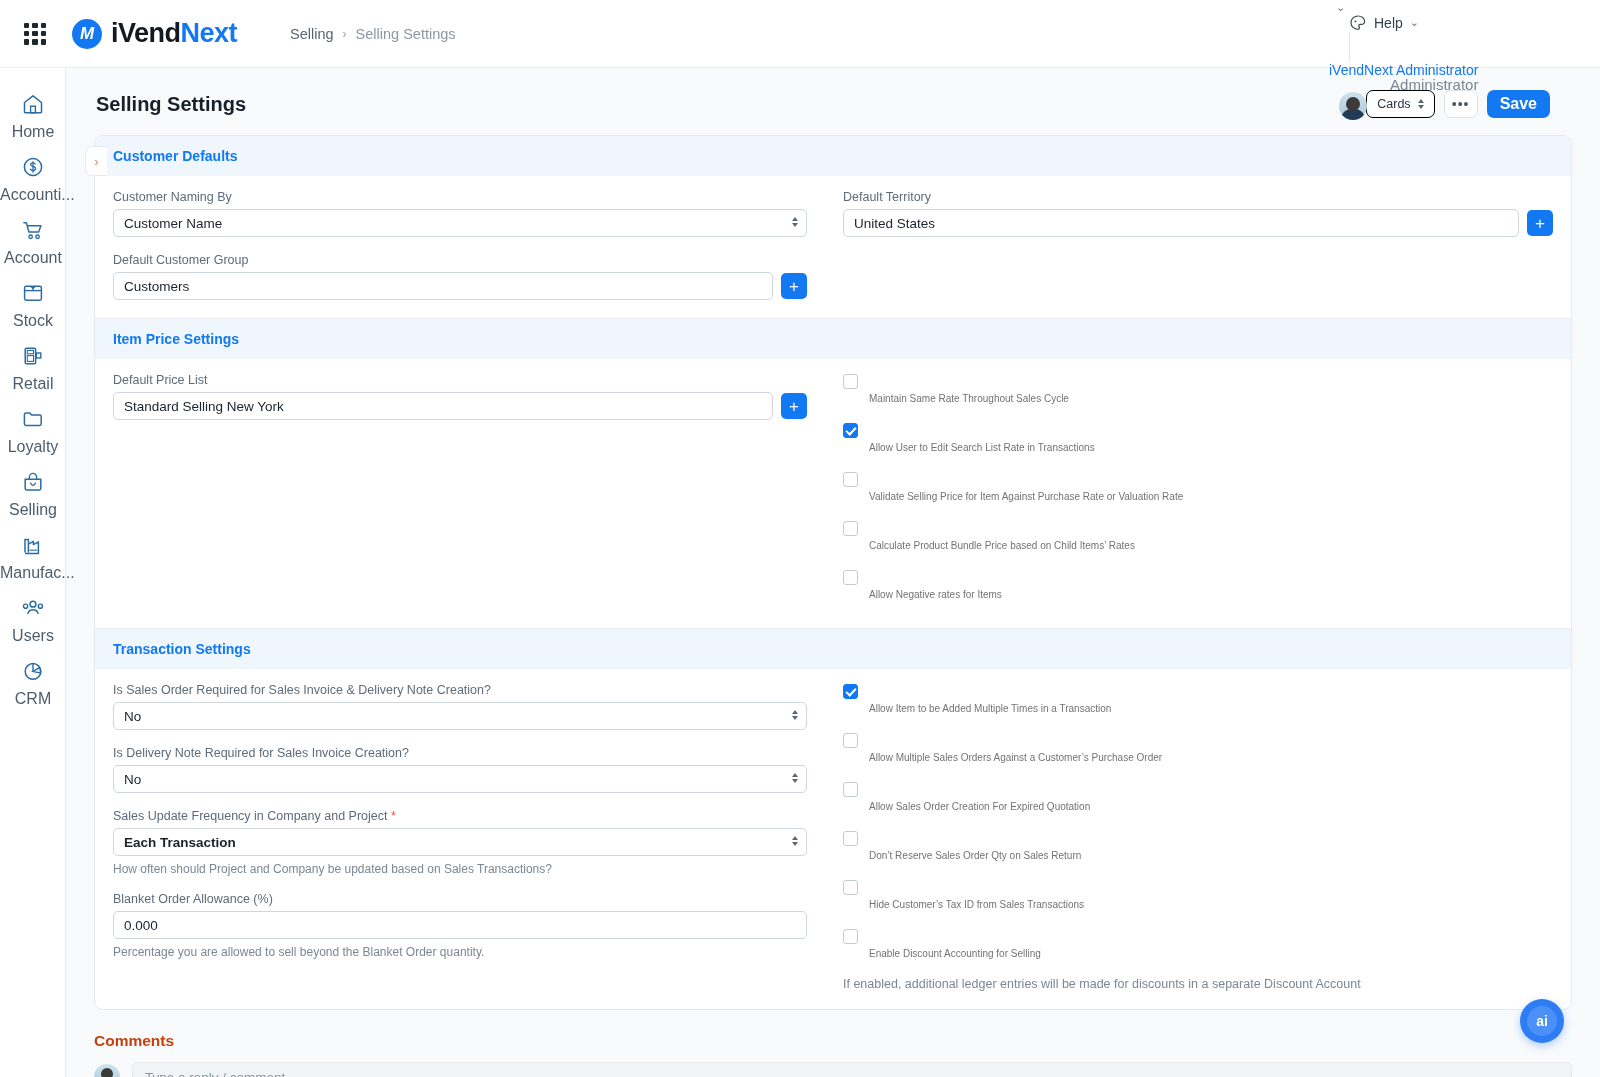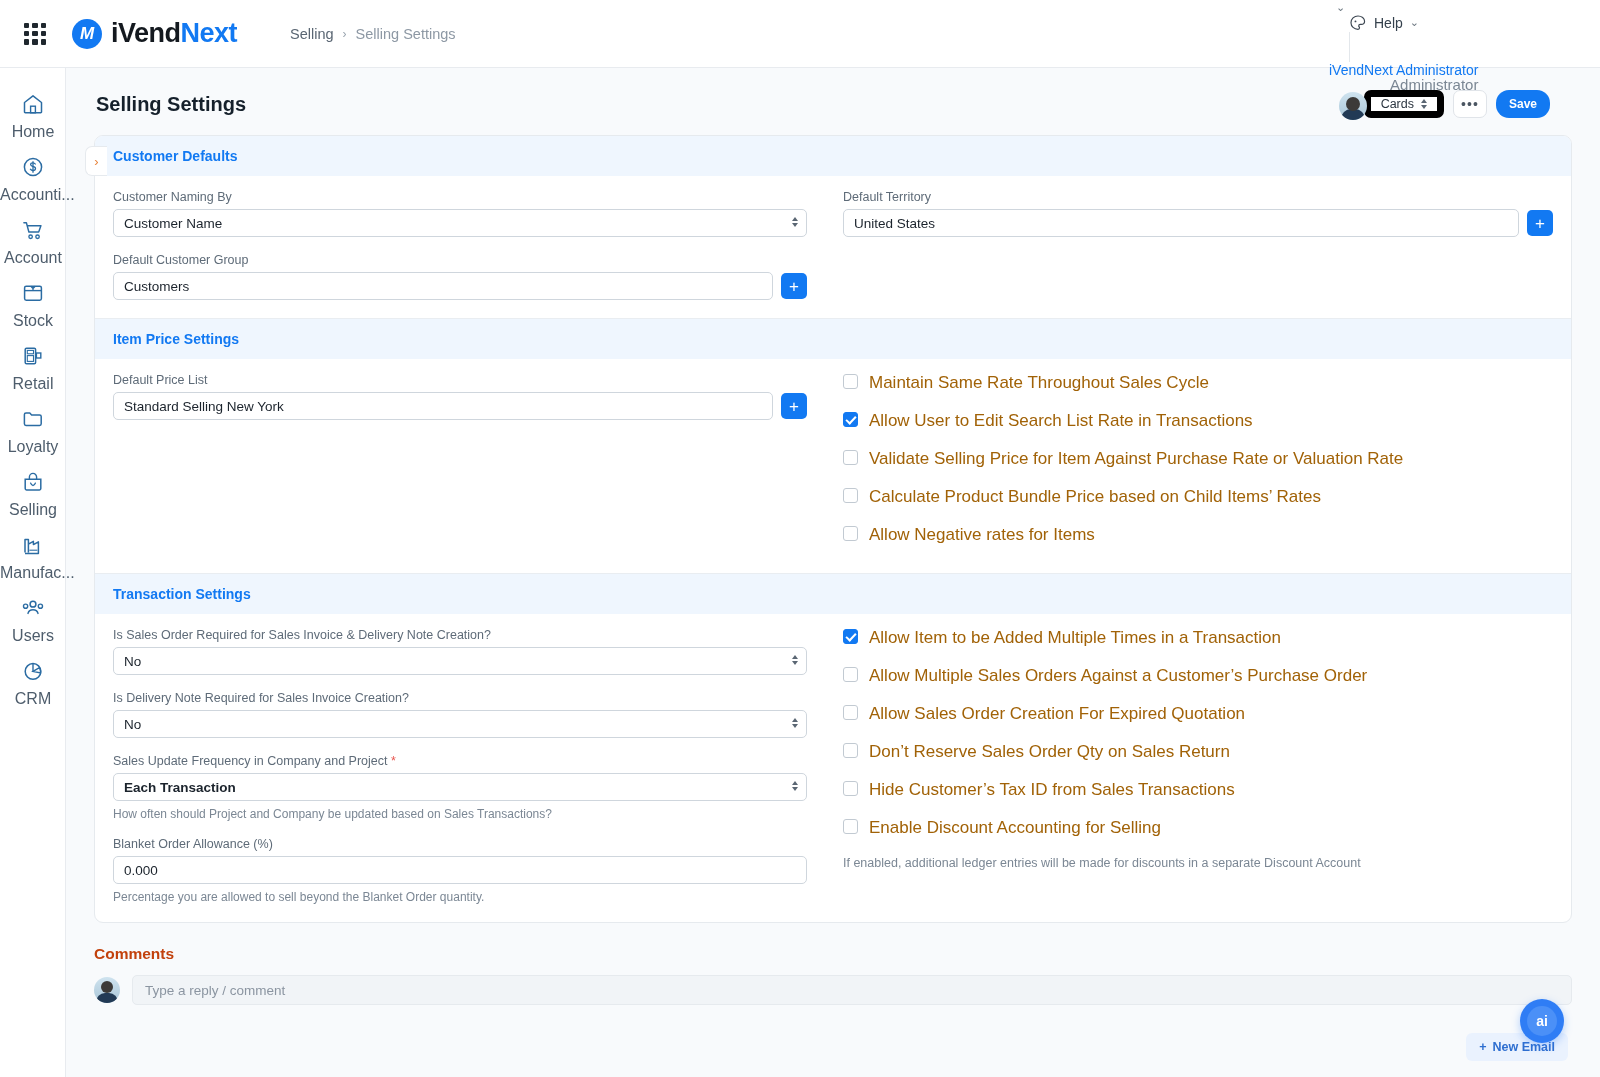--- a/index.html
+++ b/index.html
@@ -76,35 +76,35 @@
 
   
   .main {
     position:absolute; top:68px; left:66px; width: 1534px; height: 1009px;
     background:#f8fafc; overflow:hidden;
   }
   .page-head { display:flex; align-items:center; padding: 22px 50px 0 30px; }
   .page-title { font-size: 20px; font-weight: 700; color:#15202b; }
   .head-actions { margin-left:auto; display:flex; align-items:center; gap: 9px; }
   .btn-cards {
-    height: 28px; border:7px solid #000000; background:#fff; border-radius:7px;
+    height: 28px; border:1px solid #000000; background:#fff; border-radius:7px;
     display:flex; align-items:center; padding: 0 10px; font-size: 12.5px; color:#2b3540; cursor:pointer;
   }
   .stepper { margin-left: 7px; display:flex; flex-direction:column; gap:2px; }
   .stepper i { width:0;height:0;border-left:3.5px solid transparent;border-right:3.5px solid transparent; display:block;}
   .stepper i.up { border-bottom: 4px solid #5a6673; }
   .stepper i.dn { border-top: 4px solid #5a6673; }
   .btn-ellipsis {
     height:28px; width:34px; border:1px solid #e0e4e9; background:#fff; border-radius:7px;
     display:flex; align-items:center; justify-content:center; color:#4b5662; font-size:14px;
     letter-spacing:1px; cursor:pointer;
   }
   .btn-save {
-    height:28px; background:#1279f2; color:#fff; border-radius:13px; border:none;
-    padding: 0 13px; font-size: 12px; font-weight:600; cursor:pointer;
+    height:28px; background:#1279f2; color:#fff; border-radius:7px; border:none;
+    padding: 0 13px; font-size: 16px; font-weight:600; cursor:pointer;
     font-family:"Liberation Sans",sans-serif;
   }
 
   
   .form-card {
     margin: 17px 28px 0 28px; background:#fff; border:1px solid #e6eaee;
     border-radius: 9px; position: relative;
   }
   .collapse-tab {
     position:absolute; left:-10px; top:10px; width: 22px; height: 30px;
@@ -147,21 +147,21 @@
   .cb-row:last-of-type { margin-bottom: 10px; }
   .cb {
     width: 15px; height: 15px; border:1.5px solid #c2cad2; border-radius:3px;
     background:#fff; flex:0 0 15px; margin-top: 1px;
   }
   .cb.checked { background:#1279f2; border-color:#1279f2; position:relative; }
   .cb.checked::after {
     content:''; position:absolute; left: 4px; top: 1px; width: 4px; height: 8px;
     border: solid #fff; border-width: 0 2px 2px 0; transform: rotate(43deg);
   }
-  .cb-label { font-size: 17px; color:#a16207; margin-left: 11px; }
+  .cb-label { font-size: 10px; color:#737373; margin-left: 11px; margin-top: 20px; }
   .note-text { font-size: 12.5px; color:#7b8794; margin-top: 2px; }
 
   
   .comments-wrap { margin: 22px 28px 0 28px; }
   .comments-title { font-size: 15.5px; font-weight:700; color:#c2410c; margin-bottom: 12px; }
   .comment-row { display:flex; align-items:center; }
   .avatar-cm {
     width: 26px; height: 26px; border-radius:50%; background: linear-gradient(#cfe3ef,#a9c6d8);
     position:relative; overflow:hidden; flex:0 0 26px;
   }

